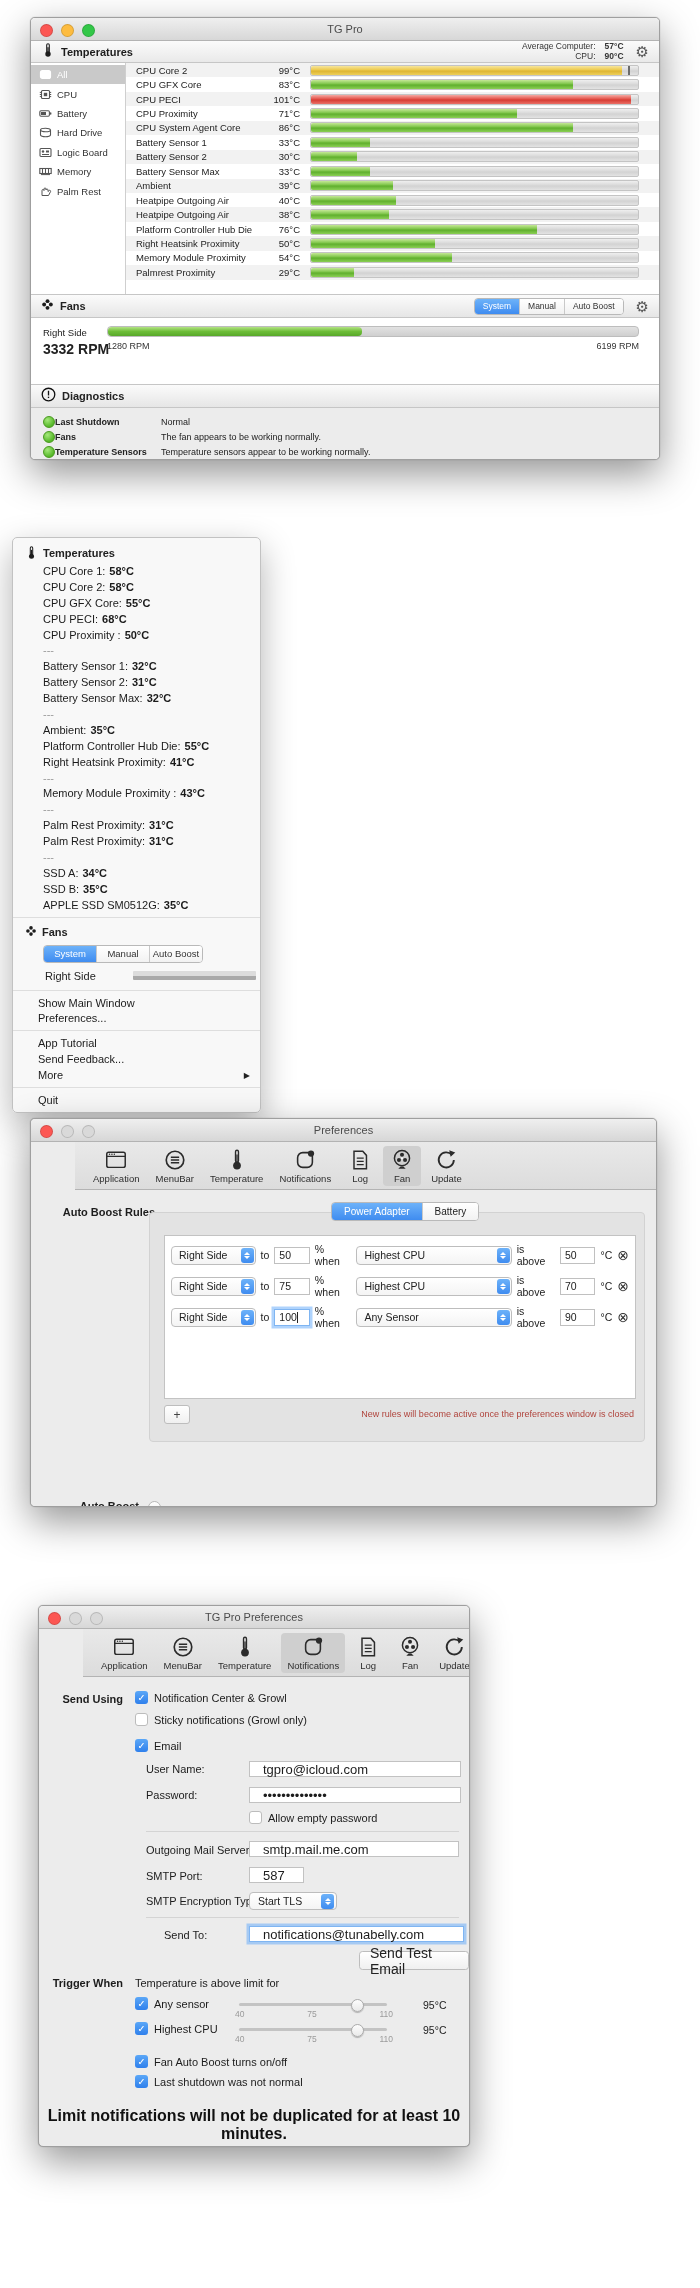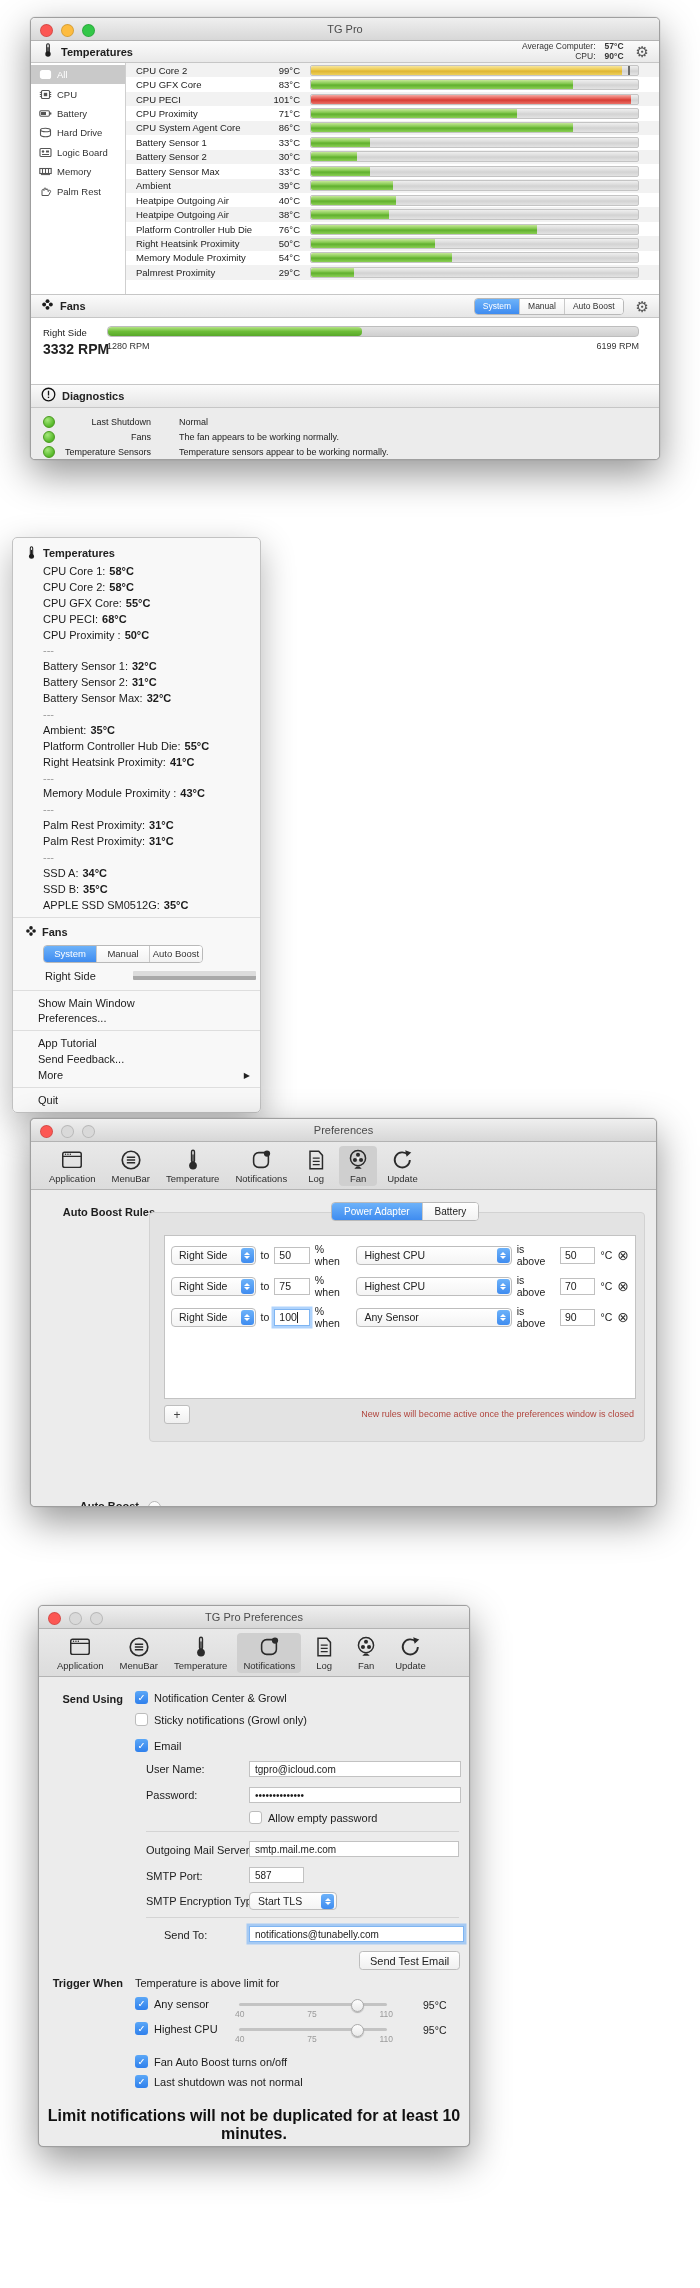--- a/index.html
+++ b/index.html
@@ -51,21 +51,21 @@
   .fan-track{position:absolute;left:76px;right:20px;top:8px;height:9px;border-radius:4px;
      background:linear-gradient(#e2e2e2,#cfcfcf);border:0.5px solid #bdbdbd;}
   .fan-fill{position:absolute;left:0;top:0;bottom:0;border-radius:4px;
      background:linear-gradient(#b3e383,#6dbd38 50%,#58a82a);}
   .fan-min{position:absolute;left:76px;top:23px;font-size:9px;color:#333;}
   .fan-max{position:absolute;right:20px;top:23px;font-size:9px;color:#333;}
   .diag-body{height:57px;background:#ececec;padding-top:6px;box-sizing:border-box;}
   .drow{display:flex;align-items:center;height:15px;font-size:9px;}
   .d-dot{flex:0 0 10px;height:10px;margin-left:12px;border-radius:50%;
      background:radial-gradient(circle at 35% 30%,#a5e87b,#56b829 70%);border:0.5px solid #49991f;}
-  .d-label{flex:0 0 96px;text-align:right;font-weight:normal;padding-right:28px;}
+  .d-label{flex:0 0 96px;text-align:left;font-weight:bold;padding-right:10px;}
   .d-text{color:#222;}
   
   #menu{position:absolute;left:12px;top:537px;width:249px;background:rgba(248,248,248,.98);
         border:1px solid #c2c2c2;border-radius:5px;box-shadow:0 12px 34px rgba(0,0,0,.3);
         font-size:11px;padding:5px 0 4px 0;box-sizing:border-box;}
   .m-header{display:flex;align-items:center;gap:5px;padding:2px 0 2px 12px;font-weight:bold;height:16px;}
   .m-line{height:15.9px;display:flex;align-items:center;padding-left:30px;color:#1b1b1b;}
   .m-line .mv{font-weight:bold;margin-left:4px;}
   .m-dash{color:#9a9a9a;}
   .m-sep{border-top:1px solid #dedede;margin:4px 0;}
@@ -73,21 +73,21 @@
   .m-seg .sg{font-size:9.5px;flex:1;display:flex;align-items:center;justify-content:center;color:#333;border-right:1px solid #c9c9c9;background:linear-gradient(#fff,#f2f2f2);}
   .m-seg .sg:last-child{border-right:none;}
   .m-seg .sg.on{background:linear-gradient(#6db2f9,#3f8cf0);color:#fff;}
   .m-fanrow{display:flex;align-items:center;height:20px;padding-left:32px;position:relative;}
   .m-fanbar{position:absolute;left:120px;right:4px;height:9px;border-radius:1px;
      background:linear-gradient(#dcdcdc 0 50%,#a9a9a9 50% 100%);}
   .m-item{height:15.9px;display:flex;align-items:center;padding:0 10px 0 25px;color:#1b1b1b;}
   .m-item .arrow{margin-left:auto;font-size:8px;color:#222;}
   
   .toolbar{display:flex;align-items:flex-end;gap:4px;padding:4px 8px 3px 12px;background:linear-gradient(#e9e9e9,#dcdcdc);
-           border-bottom:1px solid #b3b3b3;}
+           border-bottom:1px solid #b3b3b3;margin-left:44px;}
   .tb-item{display:flex;flex-direction:column;align-items:center;gap:1px;padding:2px 6px;border-radius:4px;}
   .tb-item.sel{background:#cfcfcf;}
   .tb-label{font-size:9.5px;color:#2e2e2e;}
   
   #w-fanpref{left:30px;top:1118px;width:625px;height:387px;}
   #fp-body{position:relative;height:318px;background:#ececec;font-size:11px;}
   .fp-left-label{position:absolute;left:0;width:108px;text-align:right;font-weight:bold;color:#1d1d1d;font-size:11px;}
   .ptabs{position:absolute;left:300px;top:12px;display:flex;border:1px solid #b9b9b9;border-radius:4px;overflow:hidden;height:17px;background:#fff;z-index:3;}
   .ptabs .sg{font-size:10px;padding:0 12px;display:flex;align-items:center;background:linear-gradient(#fff,#f2f2f2);color:#222;border-right:1px solid #c9c9c9;}
   .ptabs .sg:last-child{border-right:none;}
@@ -112,27 +112,27 @@
   .chk{width:13px;height:13px;border-radius:3px;box-sizing:border-box;display:flex;align-items:center;justify-content:center;flex:0 0 13px;}
   .chk.on{background:linear-gradient(#5ba7f7,#2f80ec);color:#fff;font-size:9.5px;font-weight:bold;}
   .chk.off{background:#fff;border:1px solid #bcbcbc;}
   
   #w-notif{left:38px;top:1605px;width:430px;height:540px;}
   #np-body{position:relative;height:462px;background:#ececec;font-size:11px;color:#1c1c1c;}
   .np-left-label{position:absolute;left:0;width:84px;text-align:right;font-weight:bold;font-size:11px;}
   .np-check{position:absolute;display:flex;align-items:center;gap:6px;}
   .np-flabel{position:absolute;left:107px;font-size:11px;}
   .np-field{position:absolute;left:210px;height:16px;border:1px solid #c2c2c2;background:#fff;
-            display:flex;align-items:center;padding-left:5px;font-size:10px;box-sizing:border-box;}
+            display:flex;align-items:center;padding-left:13px;font-size:13px;box-sizing:border-box;}
   .np-field.focus{border:1px solid #7fb5f2;box-shadow:0 0 0 2.5px rgba(110,175,250,.55);}
   .np-sep{position:absolute;left:107px;right:10px;border-top:1px solid #d4d4d4;}
   .np-drop{position:absolute;left:210px;height:18px;background:linear-gradient(#fff,#f4f4f4);border:1px solid #bdbdbd;border-radius:4px;
            display:flex;align-items:center;justify-content:space-between;padding:0 2px 0 8px;box-sizing:border-box;font-size:10.5px;}
   .np-btn{position:absolute;height:17px;background:linear-gradient(#fff,#f0f0f0);border:1px solid #bdbdbd;border-radius:3.5px;
-          display:flex;align-items:center;justify-content:center;font-size:11px;padding:0 10px;color:#222;}
+          display:flex;align-items:center;justify-content:center;font-size:14px;padding:0 10px;color:#222;}
   .trig-track{position:absolute;height:3px;background:#c3c3c3;border-radius:2px;}
   .trig-thumb{position:absolute;width:11px;height:11px;border-radius:50%;background:linear-gradient(#fdfdfd,#e9e9e9);border:1px solid #ababab;box-shadow:0 1px 1px rgba(0,0,0,.25);}
   .trig-val{position:absolute;font-size:10.5px;color:#1c1c1c;}
   .trig-ticks{position:absolute;font-size:8.5px;color:#9a9a9a;display:flex;justify-content:space-between;}
   .np-footer{position:absolute;left:0;right:0;text-align:center;font-weight:bold;font-size:16px;color:#111;}
 </style>
 </head>
 <body>
 
 <div class="canvas">

